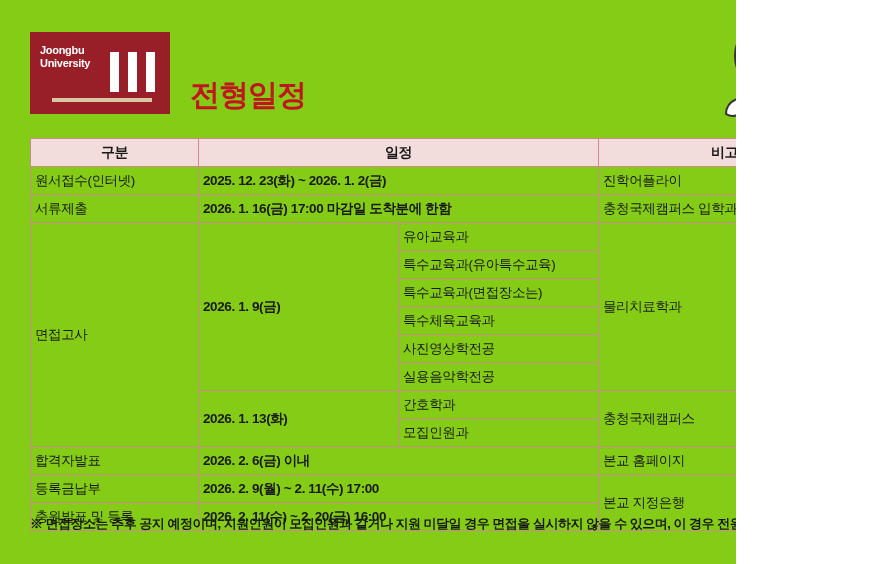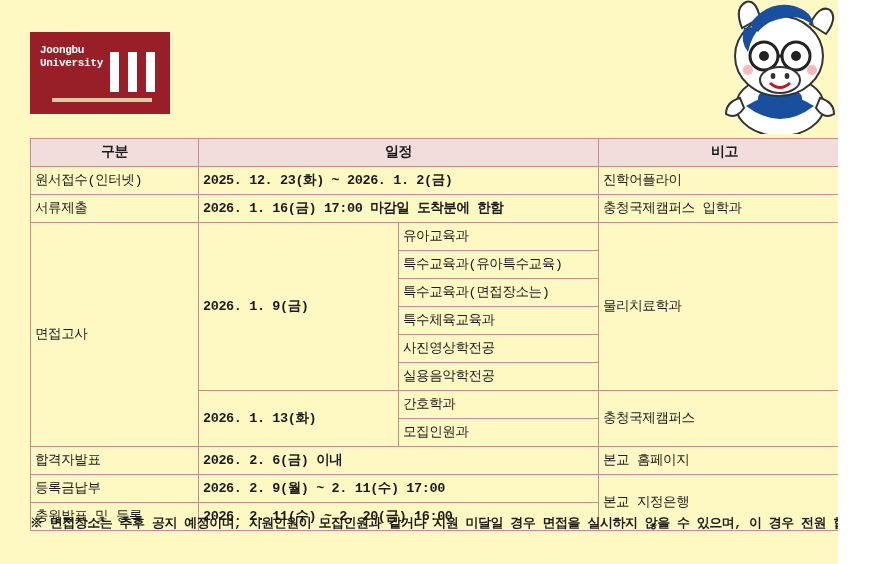--- a/index.html
+++ b/index.html
@@ -4,24 +4,23 @@
 <style>
   * { box-sizing: border-box; }
   html, body {
     margin: 0; padding: 0;
     width: 882px; height: 564px;
     background: #ffffff;
     font-family: "Liberation Sans", sans-serif;
   }
   #page {
     position: relative;
-    width: 838px; height: 564px;
+    width: 736px; height: 564px;
     overflow: hidden;
-    background: #fef9c3;
-    font-family: Liberation Mono, monospace;
+    background: #84cc16;
   }
 
   
   .header {
     position: absolute;
     left: 0; top: 0;
     width: 882px; height: 135px;
   }
   .logo-box {
     position: absolute;
@@ -138,20 +137,21 @@
         <span>University</span>
       </div>
       <div class="logo-pillars">
         <span></span>
           <span></span>
           <span></span>
       </div>
       <div class="logo-underline"></div>
     </div>
 
+    <div class="page-title">전형일정</div>
 
     <svg class="mascot" viewBox="0 0 180 140">
 
       <ellipse cx="96" cy="112" rx="44" ry="30" fill="#ffffff" stroke="#333" stroke-width="2"></ellipse>
       <path d="M62 112 q34 -22 68 0 q-34 26 -68 0 z" fill="#1a4fa0"></path>
       <rect x="74" y="98" width="44" height="16" rx="6" fill="#1a4fa0"></rect>
 
       <path d="M58 34 q-8 -20 4 -26 q10 -3 14 16 z" fill="#ffffff" stroke="#333" stroke-width="2"></path>
       <path d="M126 30 q10 -20 20 -14 q8 8 -4 24 z" fill="#ffffff" stroke="#333" stroke-width="2"></path>
 

